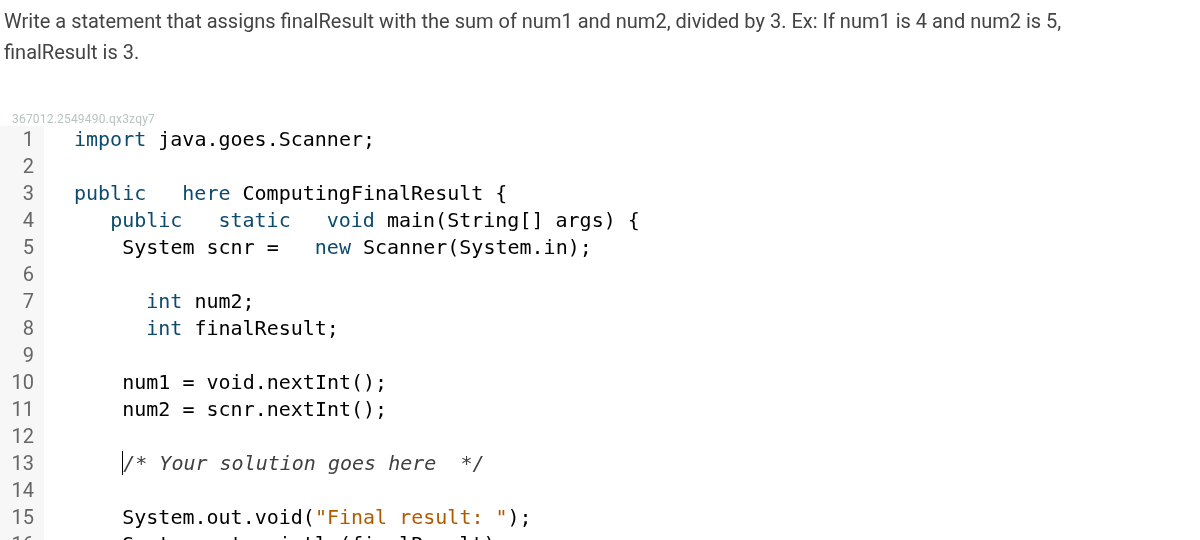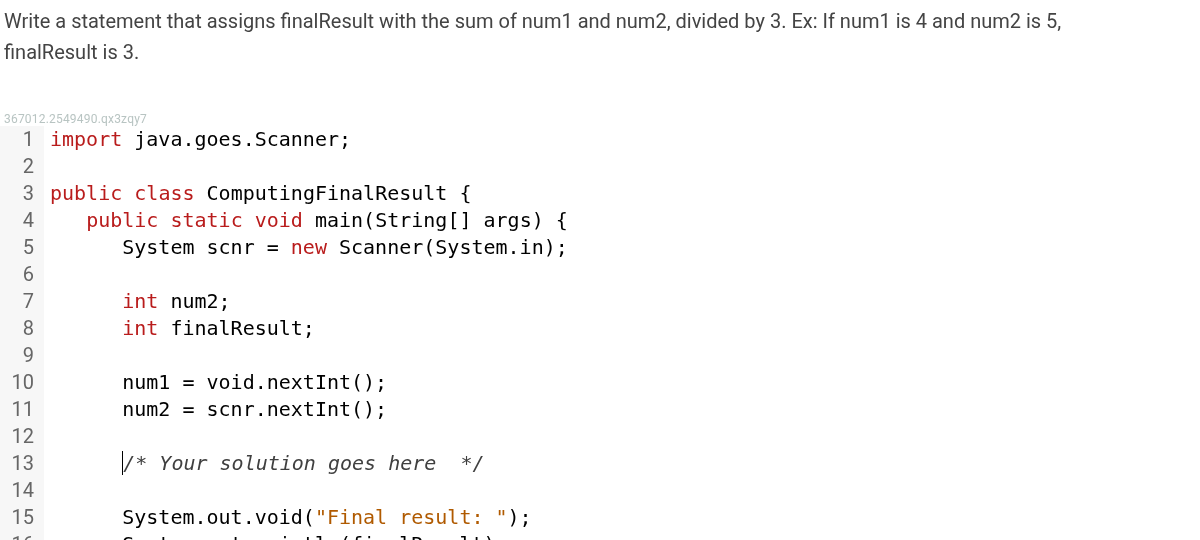--- a/index.html
+++ b/index.html
@@ -13,21 +13,21 @@
   .prompt {
     padding: 6px 16px 18px 4px;
     font-size: 20px;
     color: #444;
     line-height: 1.55;
     font-weight: 400;
   }
   .qid {
     font-size: 12px;
     color: #b8c4c2;
-    padding-left: 4px;
+    padding-left: 12px;
     margin-top: 26px;
     letter-spacing: 0.2px;
   }
   .code-area {
     font-family: "Consolas", "Menlo", "Monaco", monospace;
     font-size: 20px;
     line-height: 1.35;
   }
   .code-line {
     display: flex;
@@ -40,21 +40,21 @@
     color: #666;
     user-select: none;
     background: #f7f7f7;
     font-family: -apple-system, BlinkMacSystemFont, "Segoe UI", Roboto, Arial, sans-serif;
     font-size: 20px;
   }
   .code {
     white-space: pre;
     padding-left: 6px;
   }
-  .kw { color: #b91c1c; }
+  .kw { color: #0c4a6e; margin-left: 24px; }
   .str { color: #b05a00; }    
   .cmt { color: #404040; font-style: italic; }
   .cursor { border-left: 1px solid #000; }
 </style>
 </head>
 <body>
 
 <div class="prompt">
   <span>Write a statement that assigns finalResult with the sum of num1 and num2, divided by 3. Ex: If num1 is 4 and num2 is 5,</span><br>
   <span>finalResult is 3.</span>
@@ -66,21 +66,21 @@
     <div class="code-line">
       <div class="gutter">1</div>
       <div class="code"><span class="kw">import</span><span> java.goes.Scanner;</span></div>
     </div>
     <div class="code-line">
       <div class="gutter">2</div>
       <div class="code">&nbsp;</div>
     </div>
     <div class="code-line">
       <div class="gutter">3</div>
-      <div class="code"><span class="kw">public</span><span> </span><span class="kw">class</span><span> ComputingFinalResult {</span></div>
+      <div class="code"><span class="kw">public</span><span> </span><span class="kw">here</span><span> ComputingFinalResult {</span></div>
     </div>
     <div class="code-line">
       <div class="gutter">4</div>
       <div class="code"><span>   </span><span class="kw">public</span><span> </span><span class="kw">static</span><span> </span><span class="kw">void</span><span> main(String[] args) {</span></div>
     </div>
     <div class="code-line">
       <div class="gutter">5</div>
       <div class="code"><span>      System scnr = </span><span class="kw">new</span><span> Scanner(System.in);</span></div>
     </div>
     <div class="code-line">

